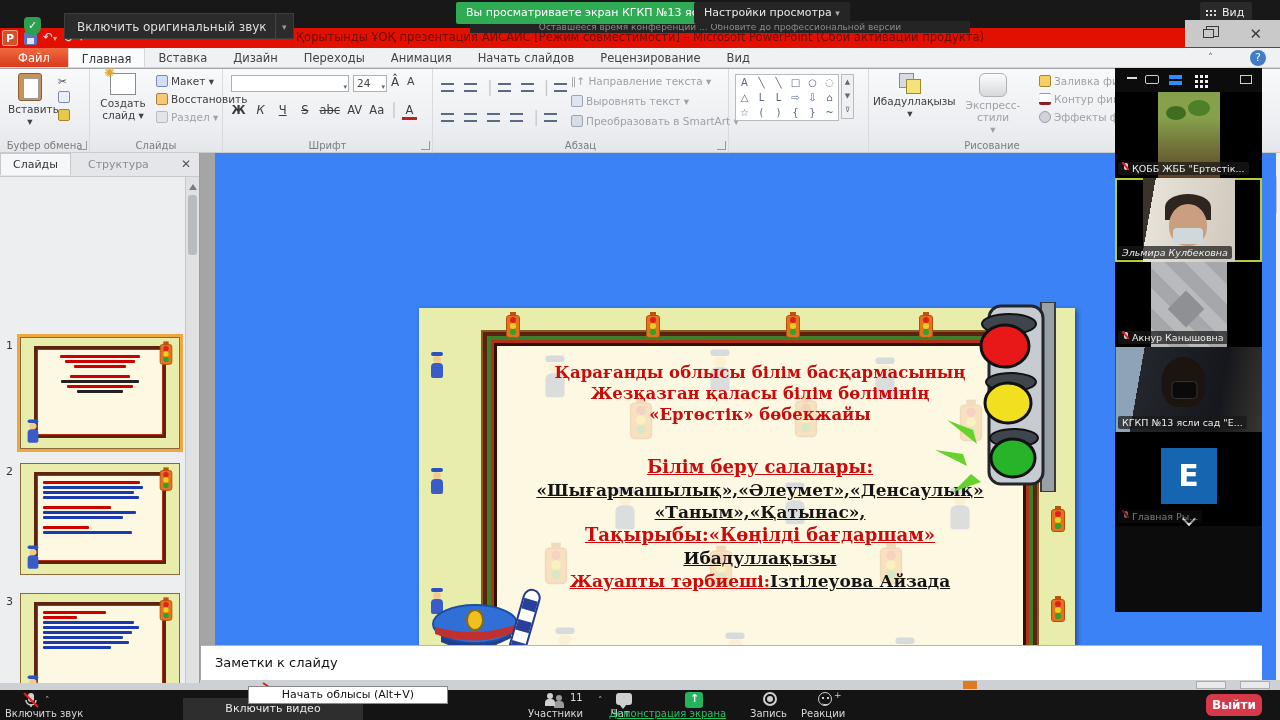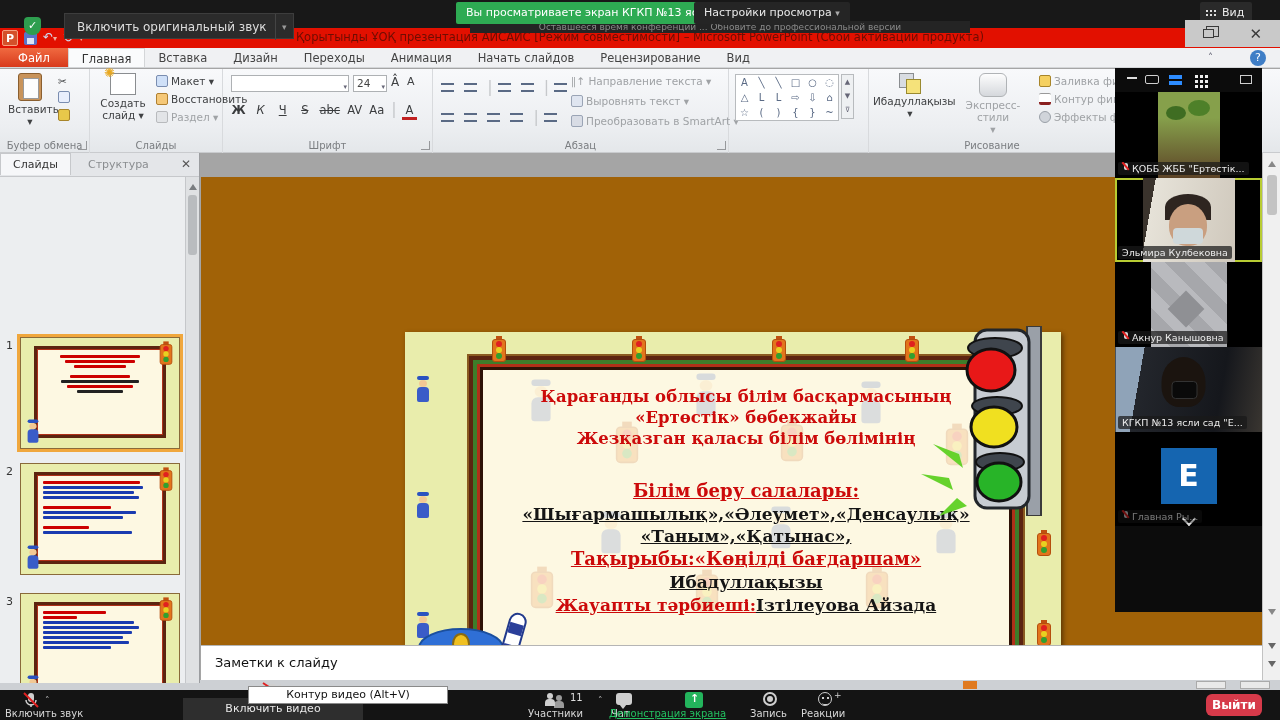--- a/index.html
+++ b/index.html
@@ -102,21 +102,21 @@
   .mini-tl { position:absolute; width:18px; height:28px; }
   .mini-tl .k{position:absolute;left:6px;top:0;width:6px;height:4px;background:#c05010;}
   .mini-tl .b{position:absolute;left:2px;top:3px;width:14px;height:23px;background:#e2751c;border:1px solid #b54e0e;border-radius:3px;}
   .mini-tl .l{position:absolute;left:6px;width:6px;height:6px;border-radius:50%;}
   .faint { opacity:.17; }
   .pscroll { position:absolute; right:0; top:24px; width:14px; bottom:0; background:#dfe1e3; border-left:1px solid #c5c7ca;}
   .pscroll .up{ position:absolute; top:3px; left:3px; border:4px solid transparent; border-bottom:6px solid #7a7d80;}
   .pscroll .th{ position:absolute; top:18px; left:2px; width:9px; height:60px; background:#b9bcbf; border-radius:3px;}
 
   
-  .editarea { position:absolute; left:201px; top:153px; width:1061px; height:530px; background:#a16207; z-index:10;margin-top:24px;}
+  .editarea { position:absolute; left:215px; top:153px; width:1061px; height:530px; background:#3b82f6; z-index:10;}
   .slide { position:absolute; left:204px; top:155px; width:656px; height:484px; background:#e9edac;
            box-shadow:2px 2px 5px rgba(0,0,0,.45); z-index:11;}
   .inner { position:absolute; left:78px; top:38px; width:526px; height:400px; background:#fdf8e2;
            box-shadow:0 0 0 3px #2e1206, 0 0 0 6px #b03018, 0 0 0 10px #3e7d2a, 0 0 0 14px #5c2410, 0 0 0 16px #8a5a20;}
   .stext { position:relative; z-index:2; text-align:center; padding-top:16px;
            font-family:"DejaVu Serif","Liberation Serif",serif; font-weight:bold; }
   .l-red { color:#cc0a0a; font-size:16.5px; line-height:21px; }
   .l-red-u { color:#cc0a0a; font-size:18px; line-height:24px; text-decoration:underline;}
   .l-blk-u { color:#151515; font-size:17px; line-height:22px; text-decoration:underline;}
   .gap { height:30px; }
@@ -452,22 +452,22 @@
       <div class="up"></div>
       <div class="th"></div>
     </div>
   </div>
 
   <div class="editarea">
     <div class="slide" id="slide">
       <div class="inner" id="inner">
         <div class="stext">
           <div class="l-red">Қарағанды облысы білім басқармасының</div>
+          <div class="l-red">Жезқазган қаласы білім бөлімінің</div>
           <div class="l-red">«Ертөстік» бөбекжайы</div>
-          <div class="l-red">Жезқазган қаласы білім бөлімінің</div>
           <div class="gap"></div>
           <div class="l-red-u">Білім беру салалары:</div>
           <div class="l-blk-u">«Шығармашылық»,«Әлеумет»,«Денсаулық»</div>
           <div class="l-blk-u">«Таным»,«Қатынас»,</div>
           <div class="l-red-u">Тақырыбы:«Көңілді бағдаршам»</div>
           <div class="l-blk-u">Ибадуллақызы</div>
           <div class="l-blk-u"><span class="l-red-u" style="font-size:17px;">Жауапты тәрбиеші:</span><span>Ізтілеуова Айзада</span></div>
         </div>
       <div class="mini-cop faint" style="left: 50px; top: 18px; transform: scale(1.6);">
             <div class="cap"></div>
@@ -717,21 +717,21 @@
       <span class="ph-ic ph-min"></span>
       <span class="ph-ic ph-film"></span>
       <span class="ph-ic ph-spk"></span>
       <span class="ph-ic ph-grid"></span>
       <span class="ph-ic ph-layout" style="right:10px;left:auto;"></span>
     </div>
     <div class="tile" style="height:86px;">
       <div class="vcol t1v"></div>
       <div class="vlab"><span class="micred"></span><span>ҚОББ ЖББ "Ертөстік...</span></div>
     </div>
-    <div class="tile active" style="height:84px;">
+    <div class="tile active" style="height:84px;font-style:italic;">
       <div class="vcol t2v">
           <div class="hair"></div>
           <div class="head"></div>
           <div class="mask"></div>
         </div>
       <div class="vlab">Эльмира Кулбековна</div>
     </div>
     <div class="tile" style="height:85px;">
       <div class="vcol t3v"></div>
       <div class="vlab"><span class="micred"></span><span>Акнур Канышовна</span></div>
@@ -773,15 +773,15 @@
     <span class="zlabel" style="left:611px;top:18px;">Чат</span>
     <span class="share-ic"></span>
     <span class="zlabel share-grn" style="left:609px;top:18px;text-decoration:underline;">Демонстрация экрана</span>
     <span class="rec-ic"></span>
     <span class="zlabel" style="left:750px;top:18px;">Запись</span>
     <span class="smile-ic"></span>
     <span class="plus">+</span>
     <span class="zlabel" style="left:801px;top:18px;">Реакции</span>
     <div class="leave-btn">Выйти</div>
   </div>
-  <div class="tooltip">Контур видео (Alt+V)</div>
+  <div class="tooltip">Начать облысы (Alt+V)</div>
 
 </div>
 
 </body></html>

